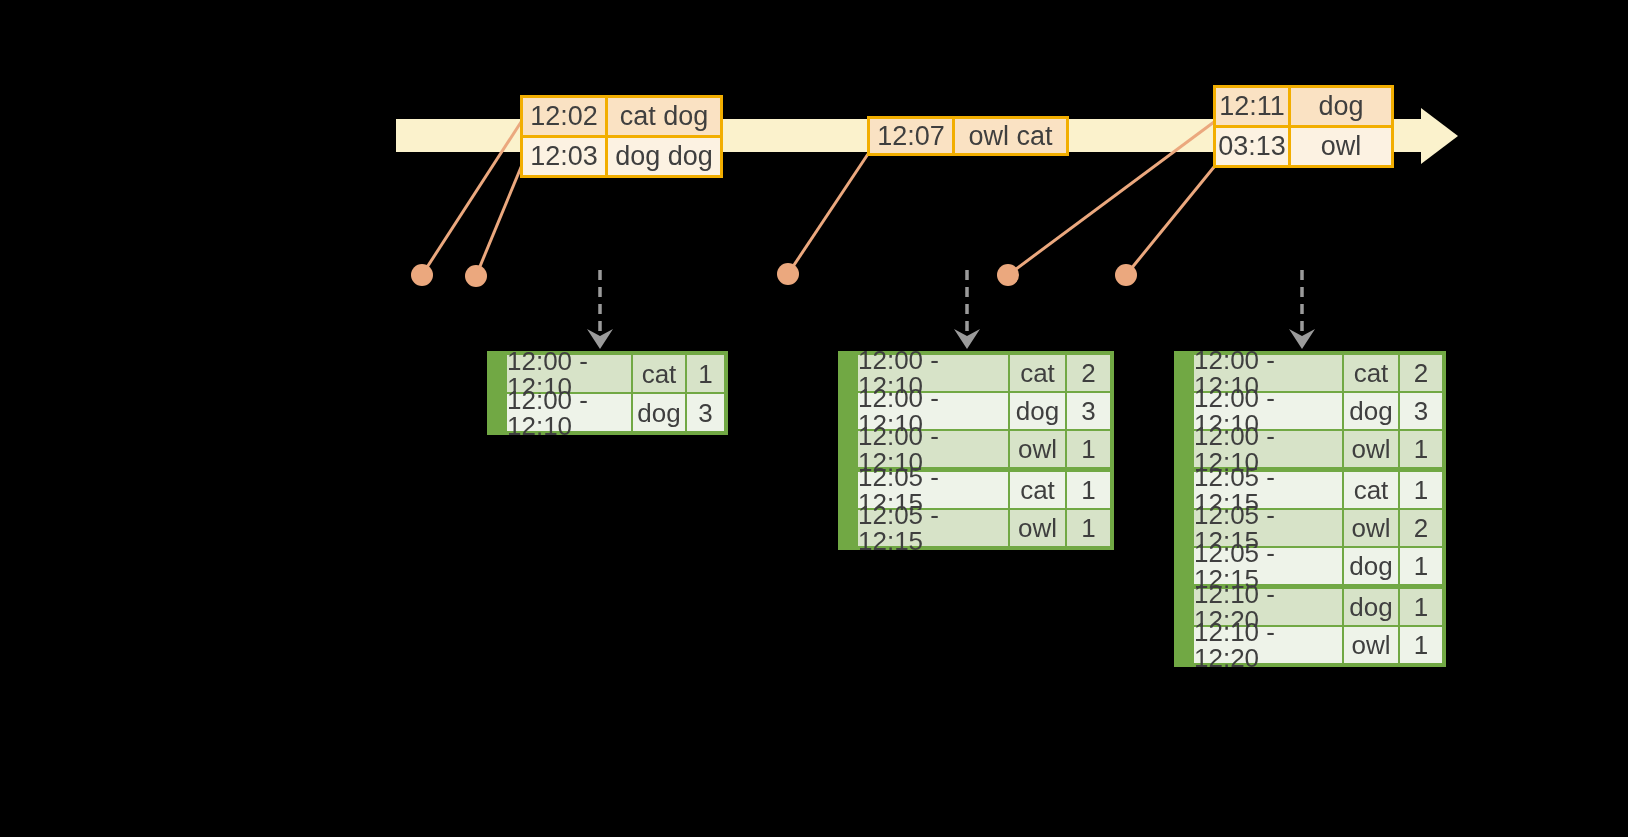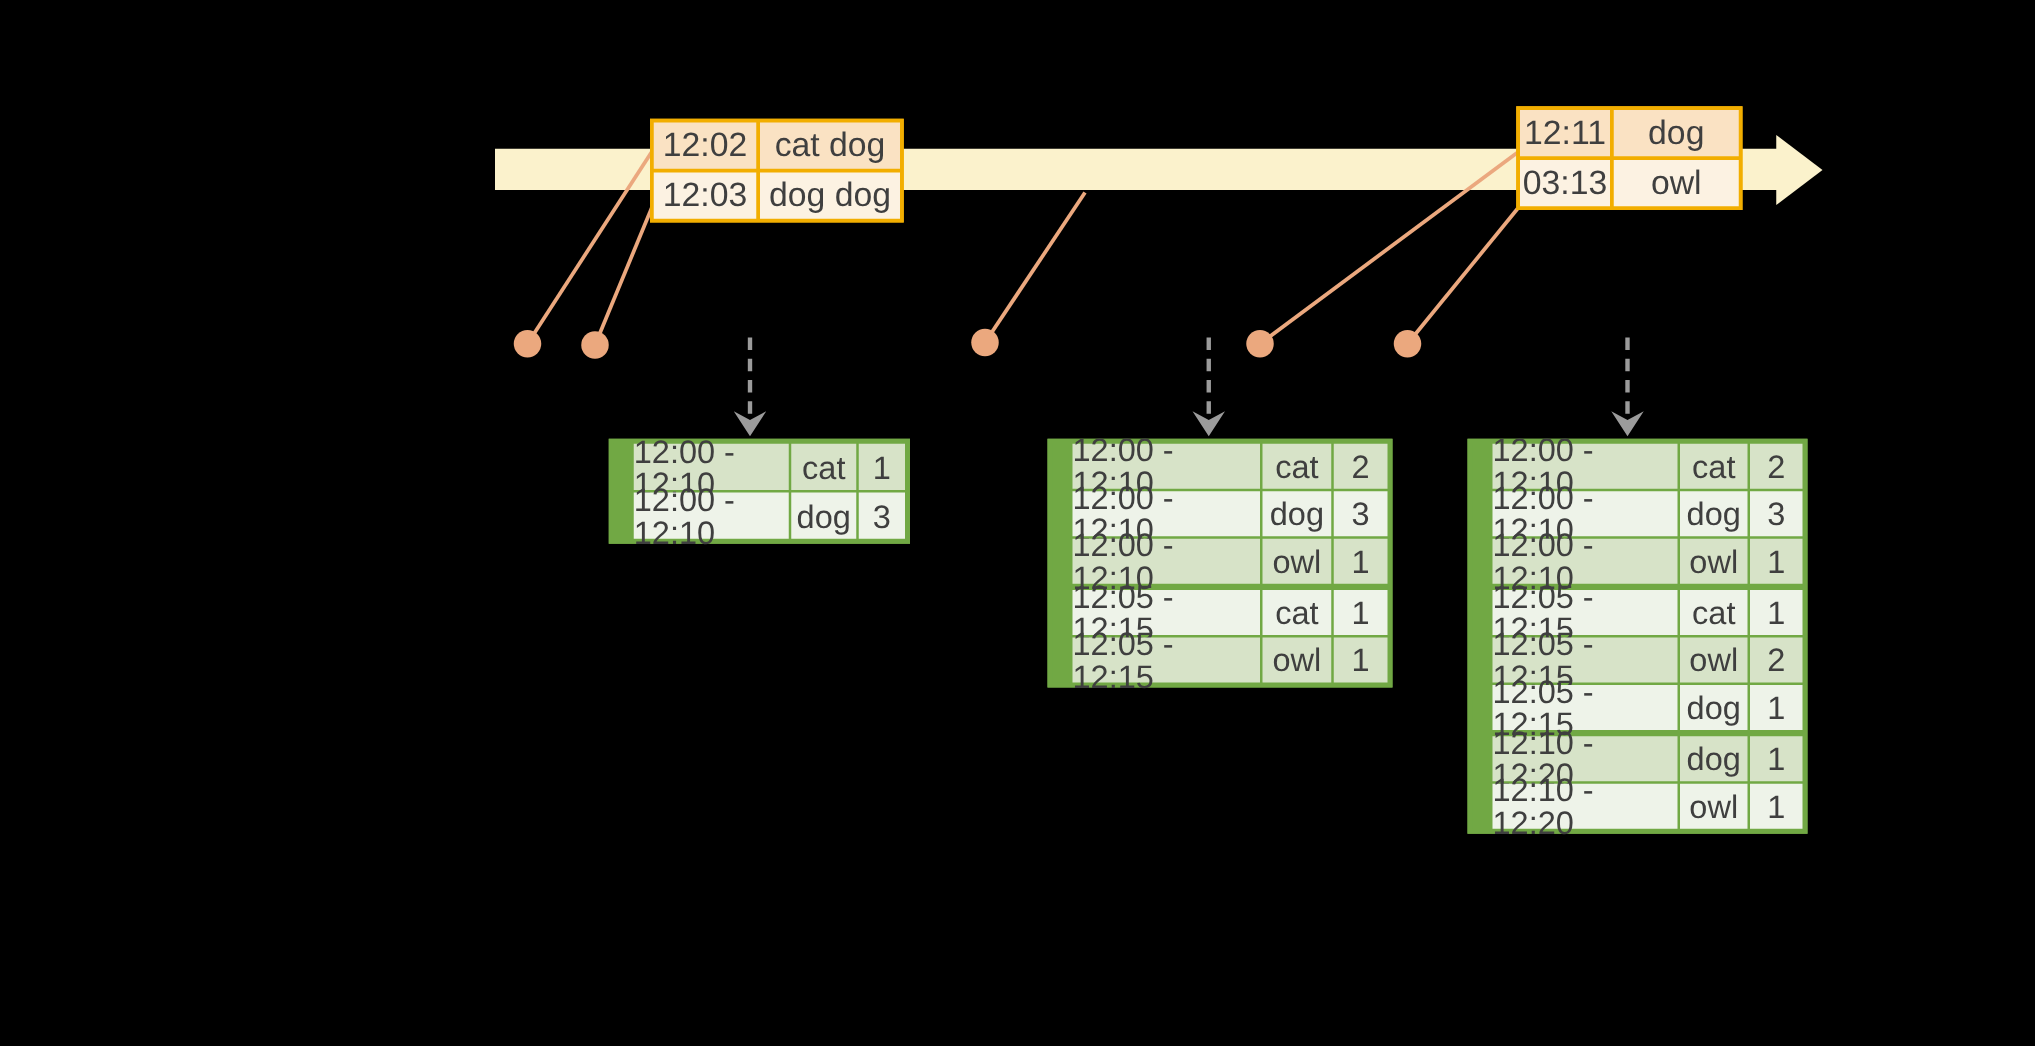--- a/index.html
+++ b/index.html
@@ -81,20 +81,26 @@
     <div class="erow">
       <div class="ecell time dark-e">12:02</div>
       <div class="ecell word dark-e">cat dog</div>
     </div>
     <div class="erow">
       <div class="ecell time light-e">12:03</div>
       <div class="ecell word light-e">dog dog</div>
     </div>
   </div>
 
+  <div class="etable t2">
+    <div class="erow">
+      <div class="ecell time dark-e">12:07</div>
+      <div class="ecell word dark-e">owl cat</div>
+    </div>
+  </div>
 
   <div class="etable t3">
     <div class="erow">
       <div class="ecell time dark-e">12:11</div>
       <div class="ecell word dark-e">dog</div>
     </div>
     <div class="erow">
       <div class="ecell time light-e">03:13</div>
       <div class="ecell word light-e">owl</div>
     </div>

